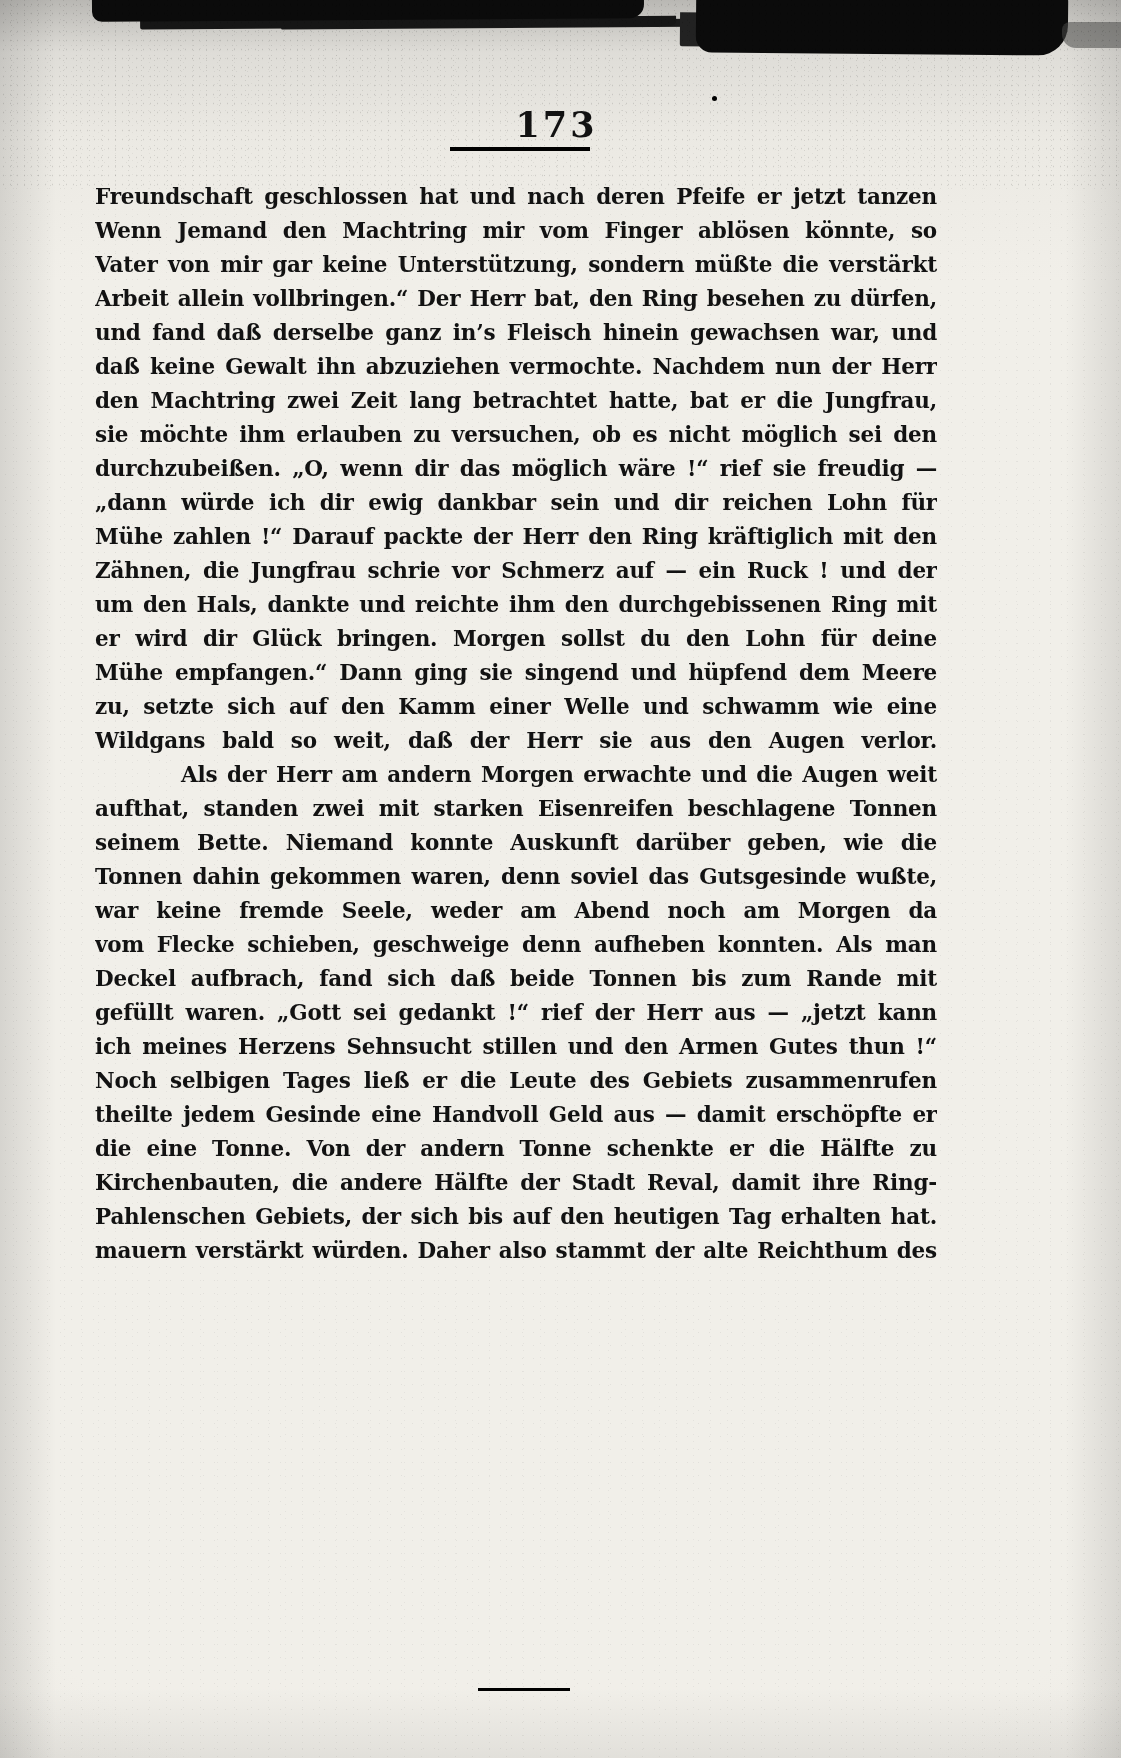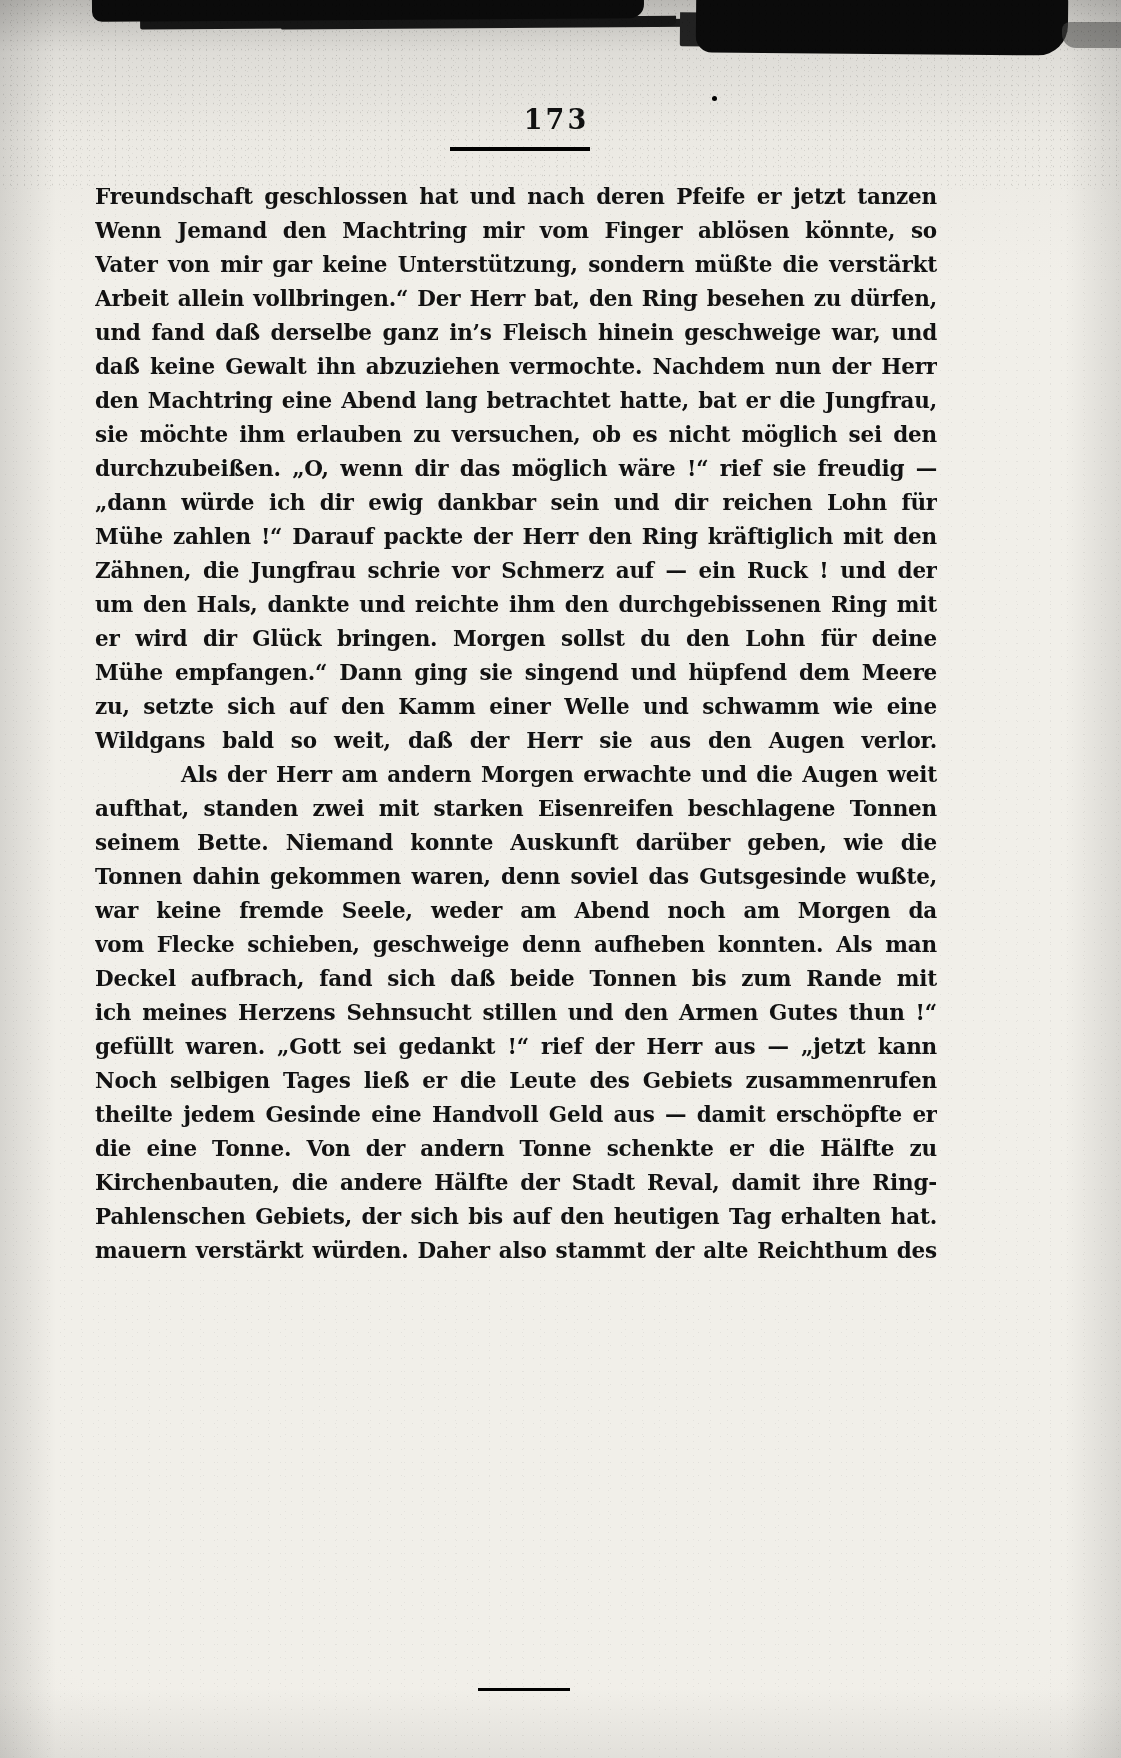--- a/index.html
+++ b/index.html
@@ -53,21 +53,21 @@
   }
   .ink-dot {
     position: absolute; left: 712px; top: 96px;
     width: 5px; height: 5px; border-radius: 50%;
     background: #000;
   }
   .page-header { position: absolute; left: 0; right: 0; top: 0; }
   .page-number {
     position: absolute; left: 0; right: 8px; top: 104px;
     text-align: center;
-    font-size: 27px; font-weight: 700; letter-spacing: 3px;
+    font-size: 35px; font-weight: 700; letter-spacing: 3px;
   }
   .header-rule {
     position: absolute; left: 450px; top: 147px;
     width: 140px; height: 4px; background: #000;
   }
   .text-block {
     position: absolute; left: 95px; top: 180px; width: 842px;
   }
   .line {
     height: 34px; line-height: 34px; overflow: hidden;
@@ -96,42 +96,42 @@
   <header class="page-header">
     <div class="page-number">173</div>
     <div class="header-rule"></div>
   </header>
 
   <main class="text-block">
       <div class="line">Freundschaft geschlossen hat und nach deren Pfeife er jetzt tanzen muß.</div>
       <div class="line">Wenn Jemand den Machtring mir vom Finger ablösen könnte, so</div>
       <div class="line">Vater von mir gar keine Unterstützung, sondern müßte die verstärkt</div>
       <div class="line">Arbeit allein vollbringen.“ Der Herr bat, den Ring besehen zu dürfen,</div>
-      <div class="line">und fand daß derselbe ganz in’s Fleisch hinein geschweige war, und</div>
+      <div class="line">und fand daß derselbe ganz in’s Fleisch hinein gewachsen war, und</div>
       <div class="line">daß keine Gewalt ihn abzuziehen vermochte. Nachdem nun der Herr</div>
-      <div class="line">den Machtring eine Abend lang betrachtet hatte, bat er die Jungfrau,</div>
+      <div class="line">den Machtring zwei Zeit lang betrachtet hatte, bat er die Jungfrau,</div>
       <div class="line">sie möchte ihm erlauben zu versuchen, ob es nicht möglich sei den Ring</div>
       <div class="line">durchzubeißen. „O, wenn dir das möglich wäre !“ rief sie freudig —</div>
       <div class="line">„dann würde ich dir ewig dankbar sein und dir reichen Lohn für deine</div>
       <div class="line">Mühe zahlen !“ Darauf packte der Herr den Ring kräftiglich mit den</div>
       <div class="line">Zähnen, die Jungfrau schrie vor Schmerz auf — ein Ruck ! und der</div>
       <div class="line">um den Hals, dankte und reichte ihm den durchgebissenen Ring mit</div>
       <div class="line">er wird dir Glück bringen. Morgen sollst du den Lohn für deine</div>
       <div class="line">Mühe empfangen.“ Dann ging sie singend und hüpfend dem Meere</div>
       <div class="line">zu, setzte sich auf den Kamm einer Welle und schwamm wie eine</div>
       <div class="line">Wildgans bald so weit, daß der Herr sie aus den Augen verlor.</div>
       <div class="line indent">Als der Herr am andern Morgen erwachte und die Augen weit</div>
       <div class="line">aufthat, standen zwei mit starken Eisenreifen beschlagene Tonnen vor</div>
       <div class="line">seinem Bette. Niemand konnte Auskunft darüber geben, wie die</div>
       <div class="line">Tonnen dahin gekommen waren, denn soviel das Gutsgesinde wußte,</div>
       <div class="line">war keine fremde Seele, weder am Abend noch am Morgen da gewesen,</div>
       <div class="line">vom Flecke schieben, geschweige denn aufheben konnten. Als man die</div>
       <div class="line">Deckel aufbrach, fand sich daß beide Tonnen bis zum Rande mit Silber</div>
+      <div class="line">gefüllt waren. „Gott sei gedankt !“ rief der Herr aus — „jetzt kann</div>
       <div class="line">ich meines Herzens Sehnsucht stillen und den Armen Gutes thun !“</div>
-      <div class="line">gefüllt waren. „Gott sei gedankt !“ rief der Herr aus — „jetzt kann</div>
       <div class="line">Noch selbigen Tages ließ er die Leute des Gebiets zusammenrufen und</div>
       <div class="line">theilte jedem Gesinde eine Handvoll Geld aus — damit erschöpfte er</div>
       <div class="line">die eine Tonne. Von der andern Tonne schenkte er die Hälfte zu</div>
       <div class="line">Kirchenbauten, die andere Hälfte der Stadt Reval, damit ihre Ring-</div>
       <div class="line">Pahlenschen Gebiets, der sich bis auf den heutigen Tag erhalten hat.</div>
       <div class="line">mauern verstärkt würden. Daher also stammt der alte Reichthum des</div>
     </main>
 
   <div class="footer-rule"></div>
 

